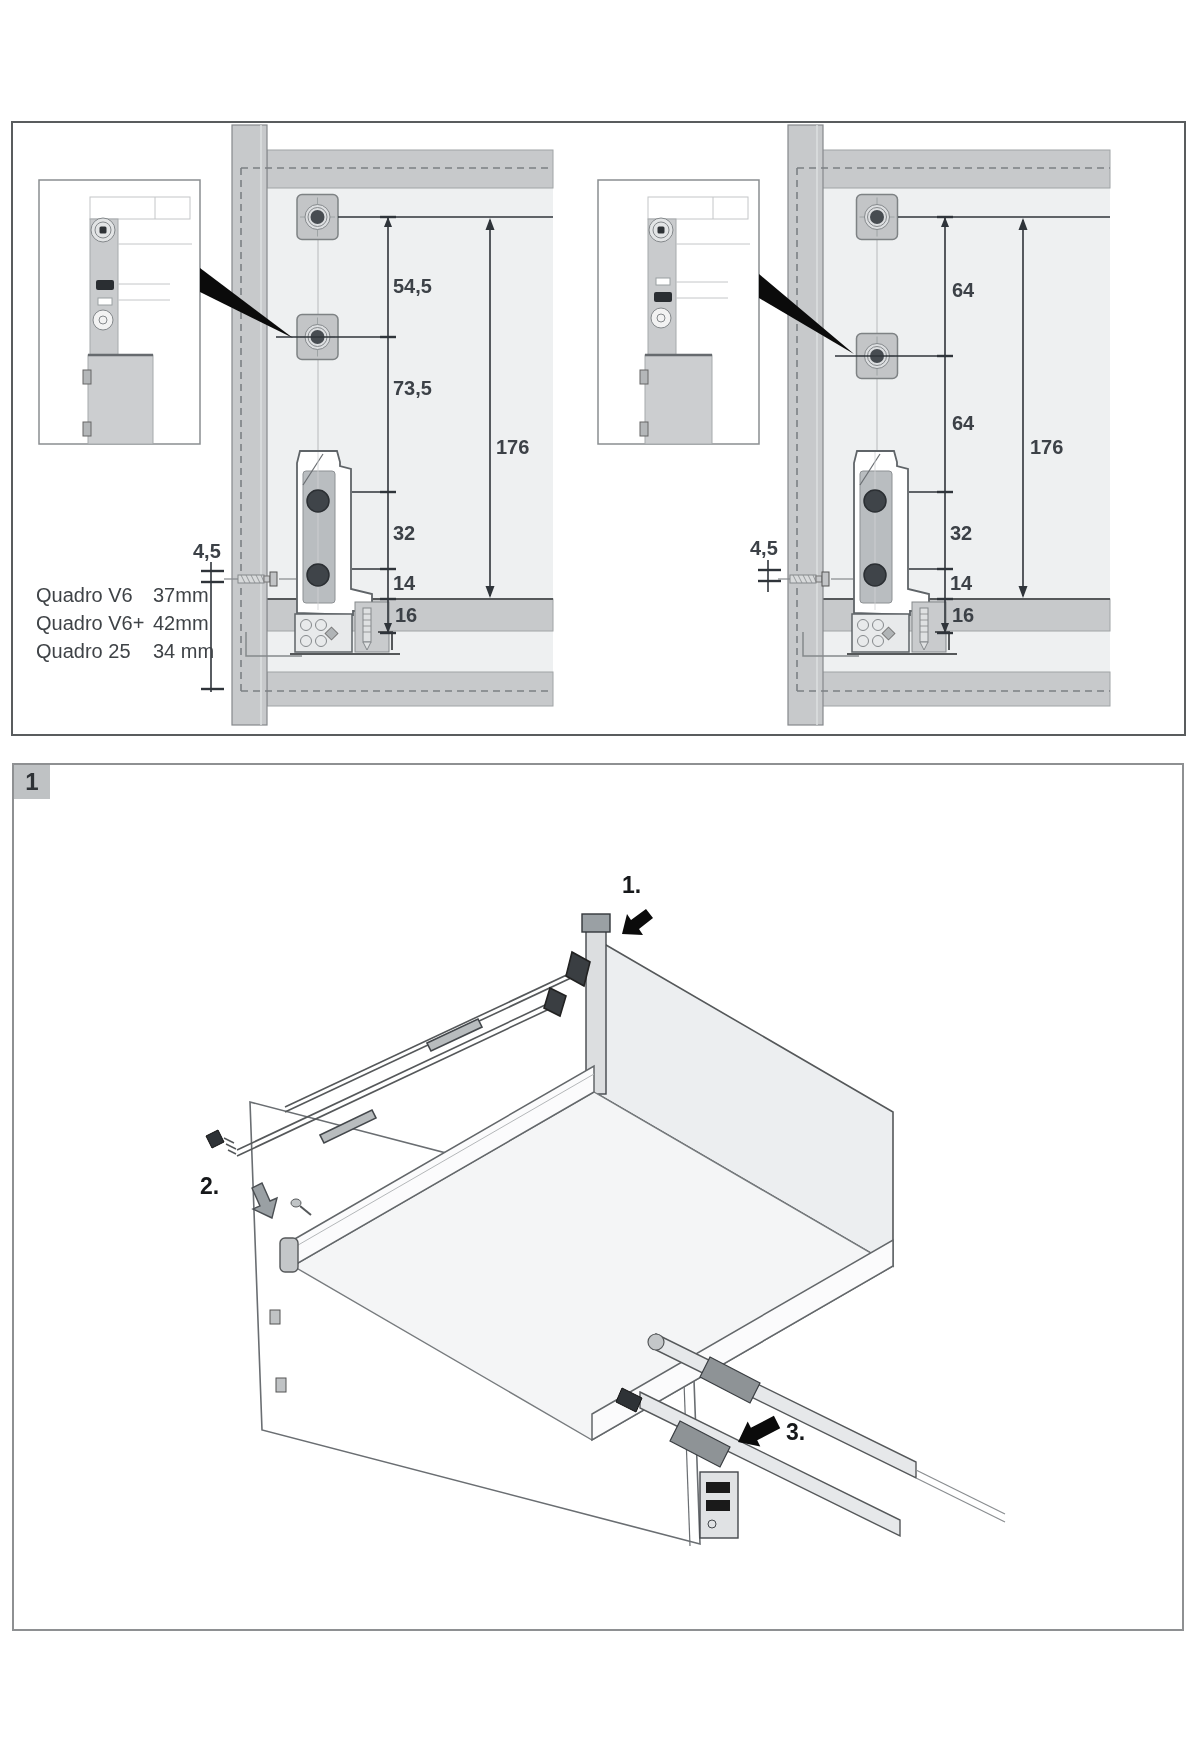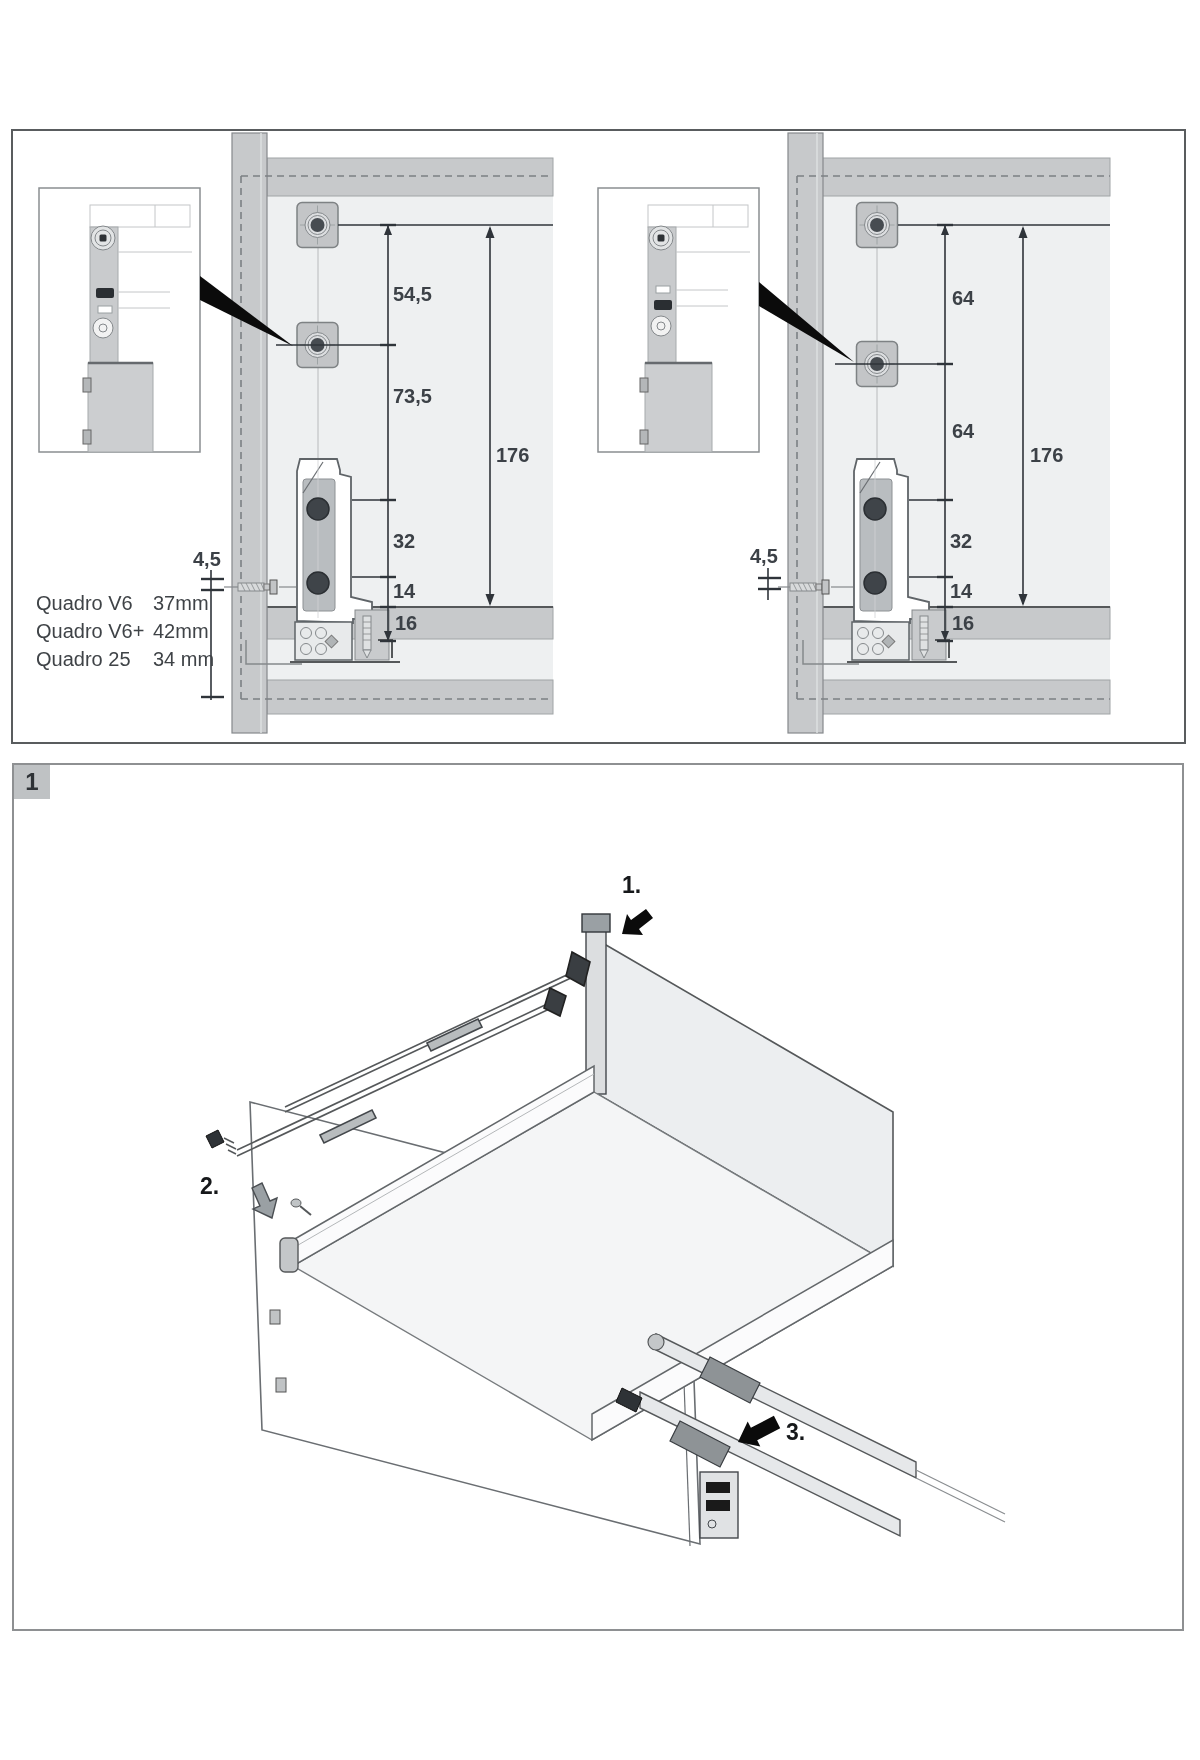--- a/index.html
+++ b/index.html
@@ -1,19 +1,19 @@
 <!DOCTYPE html>
 <html><head>
 <meta charset="utf-8">
 <style>
   html,body{margin:0;padding:0;background:#ffffff;}
   #page{position:relative;width:1200px;height:1760px;background:#fff;overflow:hidden;
         font-family:"Liberation Sans",sans-serif;}
   .panel{position:absolute;background:#fff;box-sizing:border-box;}
-  #panel-top{left:11px;top:129px;width:1175px;height:615px;border:2px solid #595c5e;}
+  #panel-top{left:11px;top:121px;width:1175px;height:615px;border:2px solid #595c5e;}
   #panel-bottom{left:12px;top:763px;width:1172px;height:868px;border:2px solid #8e9092;}
   #panel-top svg,#panel-bottom svg{display:block;}
   #step-badge{position:absolute;left:0;top:0;width:36px;height:34px;background:#bfc2c4;
       color:#2e3236;font-weight:bold;font-size:24px;line-height:34px;text-align:center;}
   text{font-family:"Liberation Sans",sans-serif;}
   .dimtxt{font-size:20px;font-weight:bold;fill:#3c4147;}
   .legendtxt{font-size:20px;fill:#3f4347;}
   .steptxt{font-size:23px;font-weight:bold;fill:#16181a;}
   .dimline{stroke:#2f343a;stroke-width:1.6;}
   .tick{stroke:#2f343a;stroke-width:2.4;}

